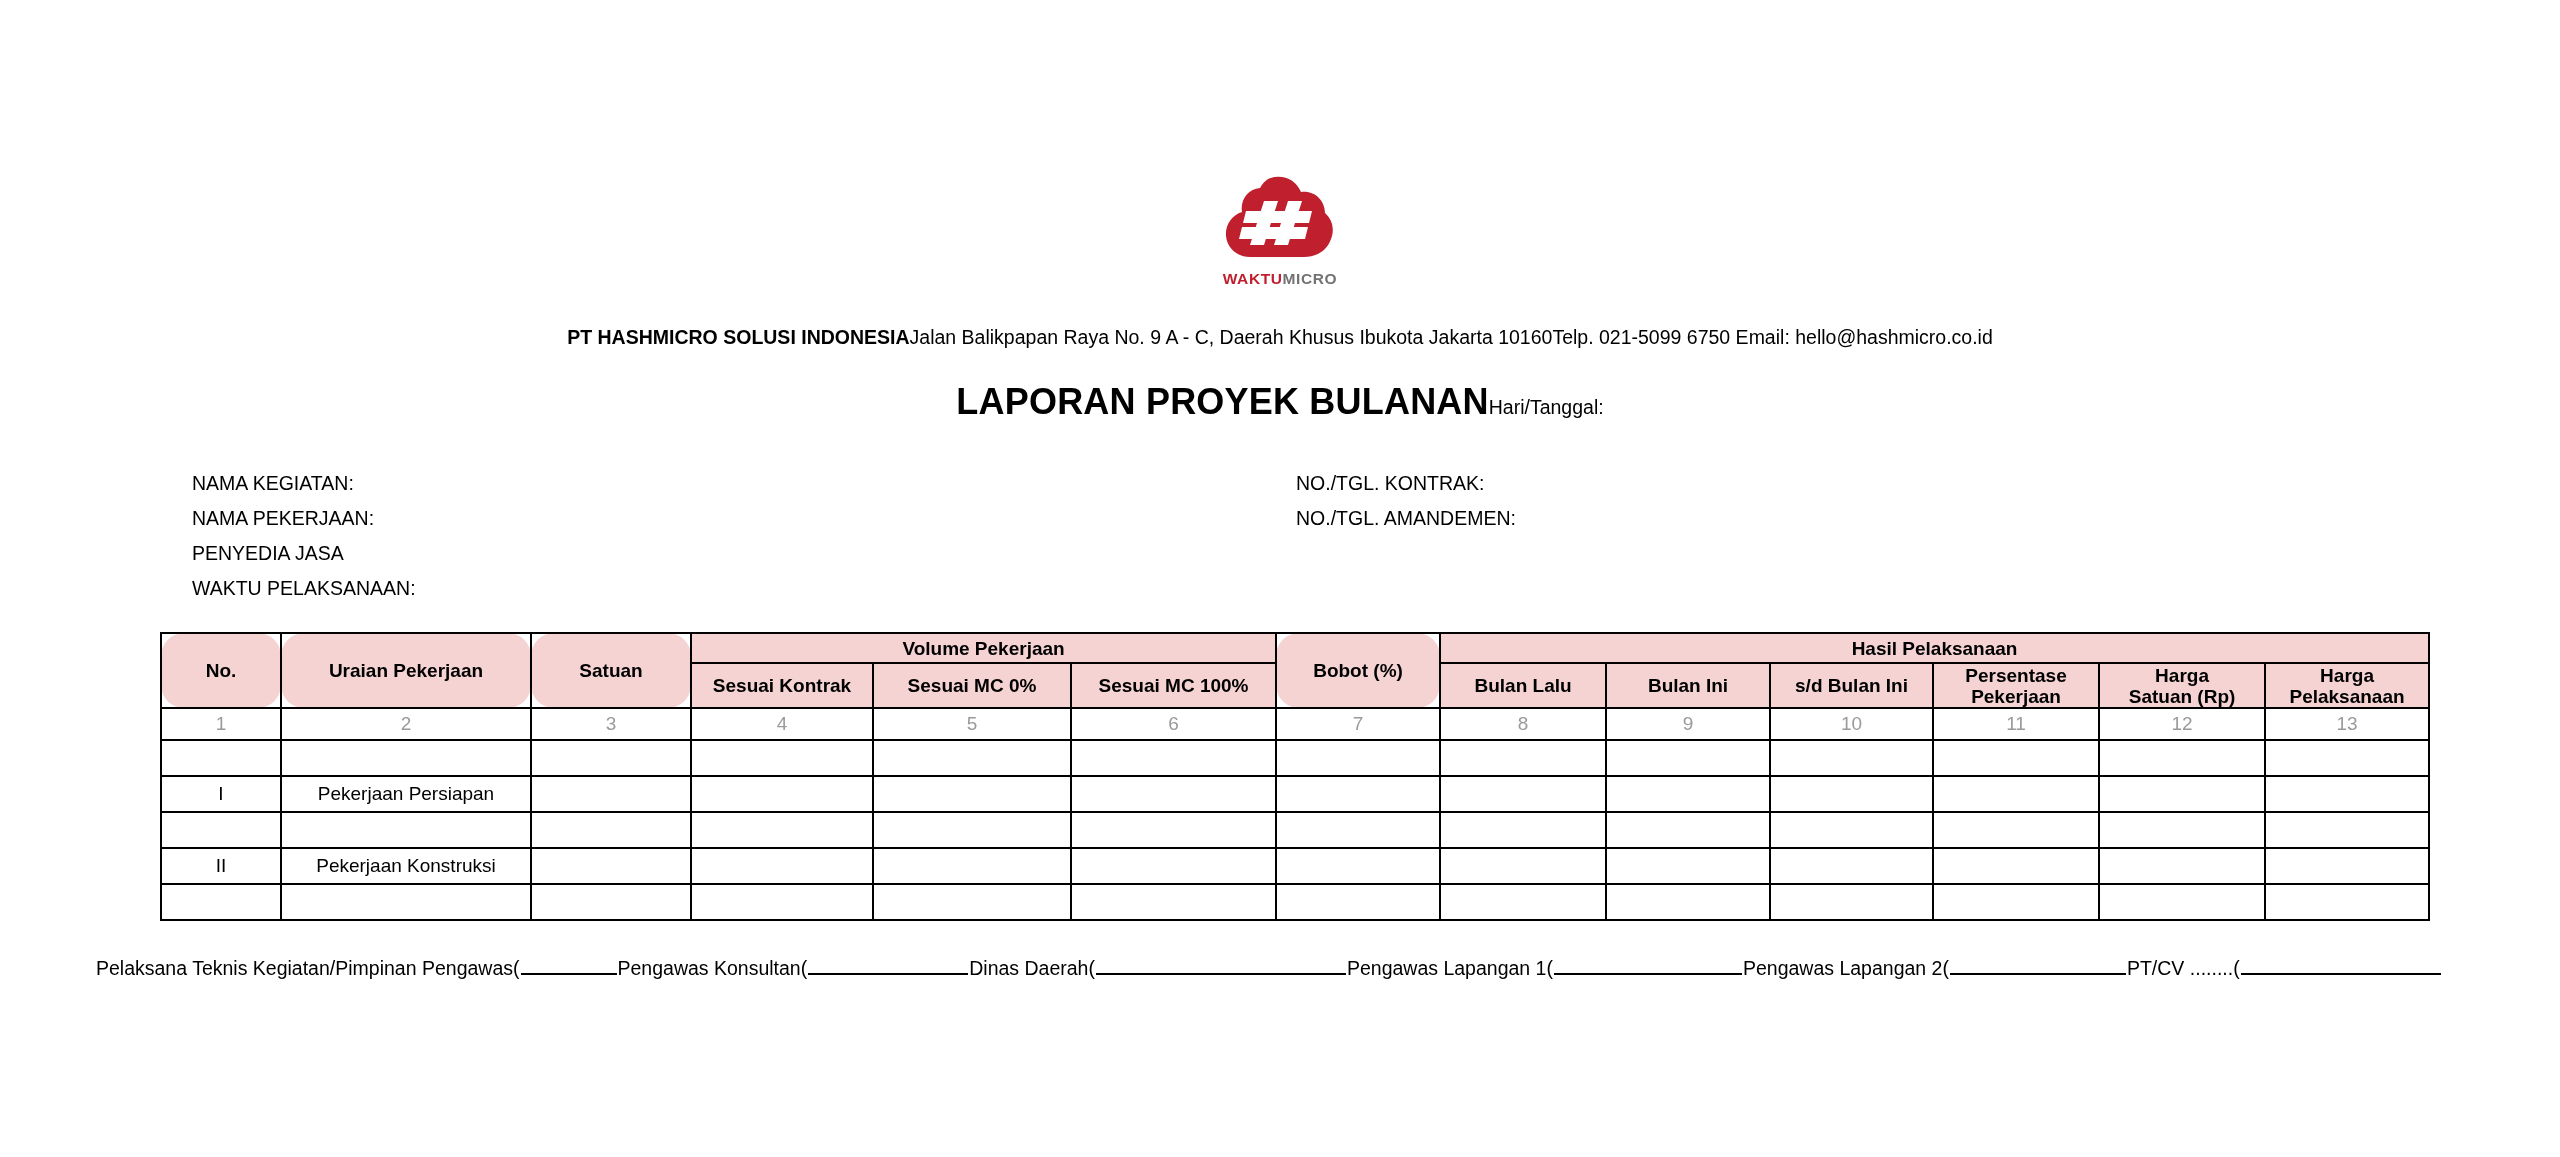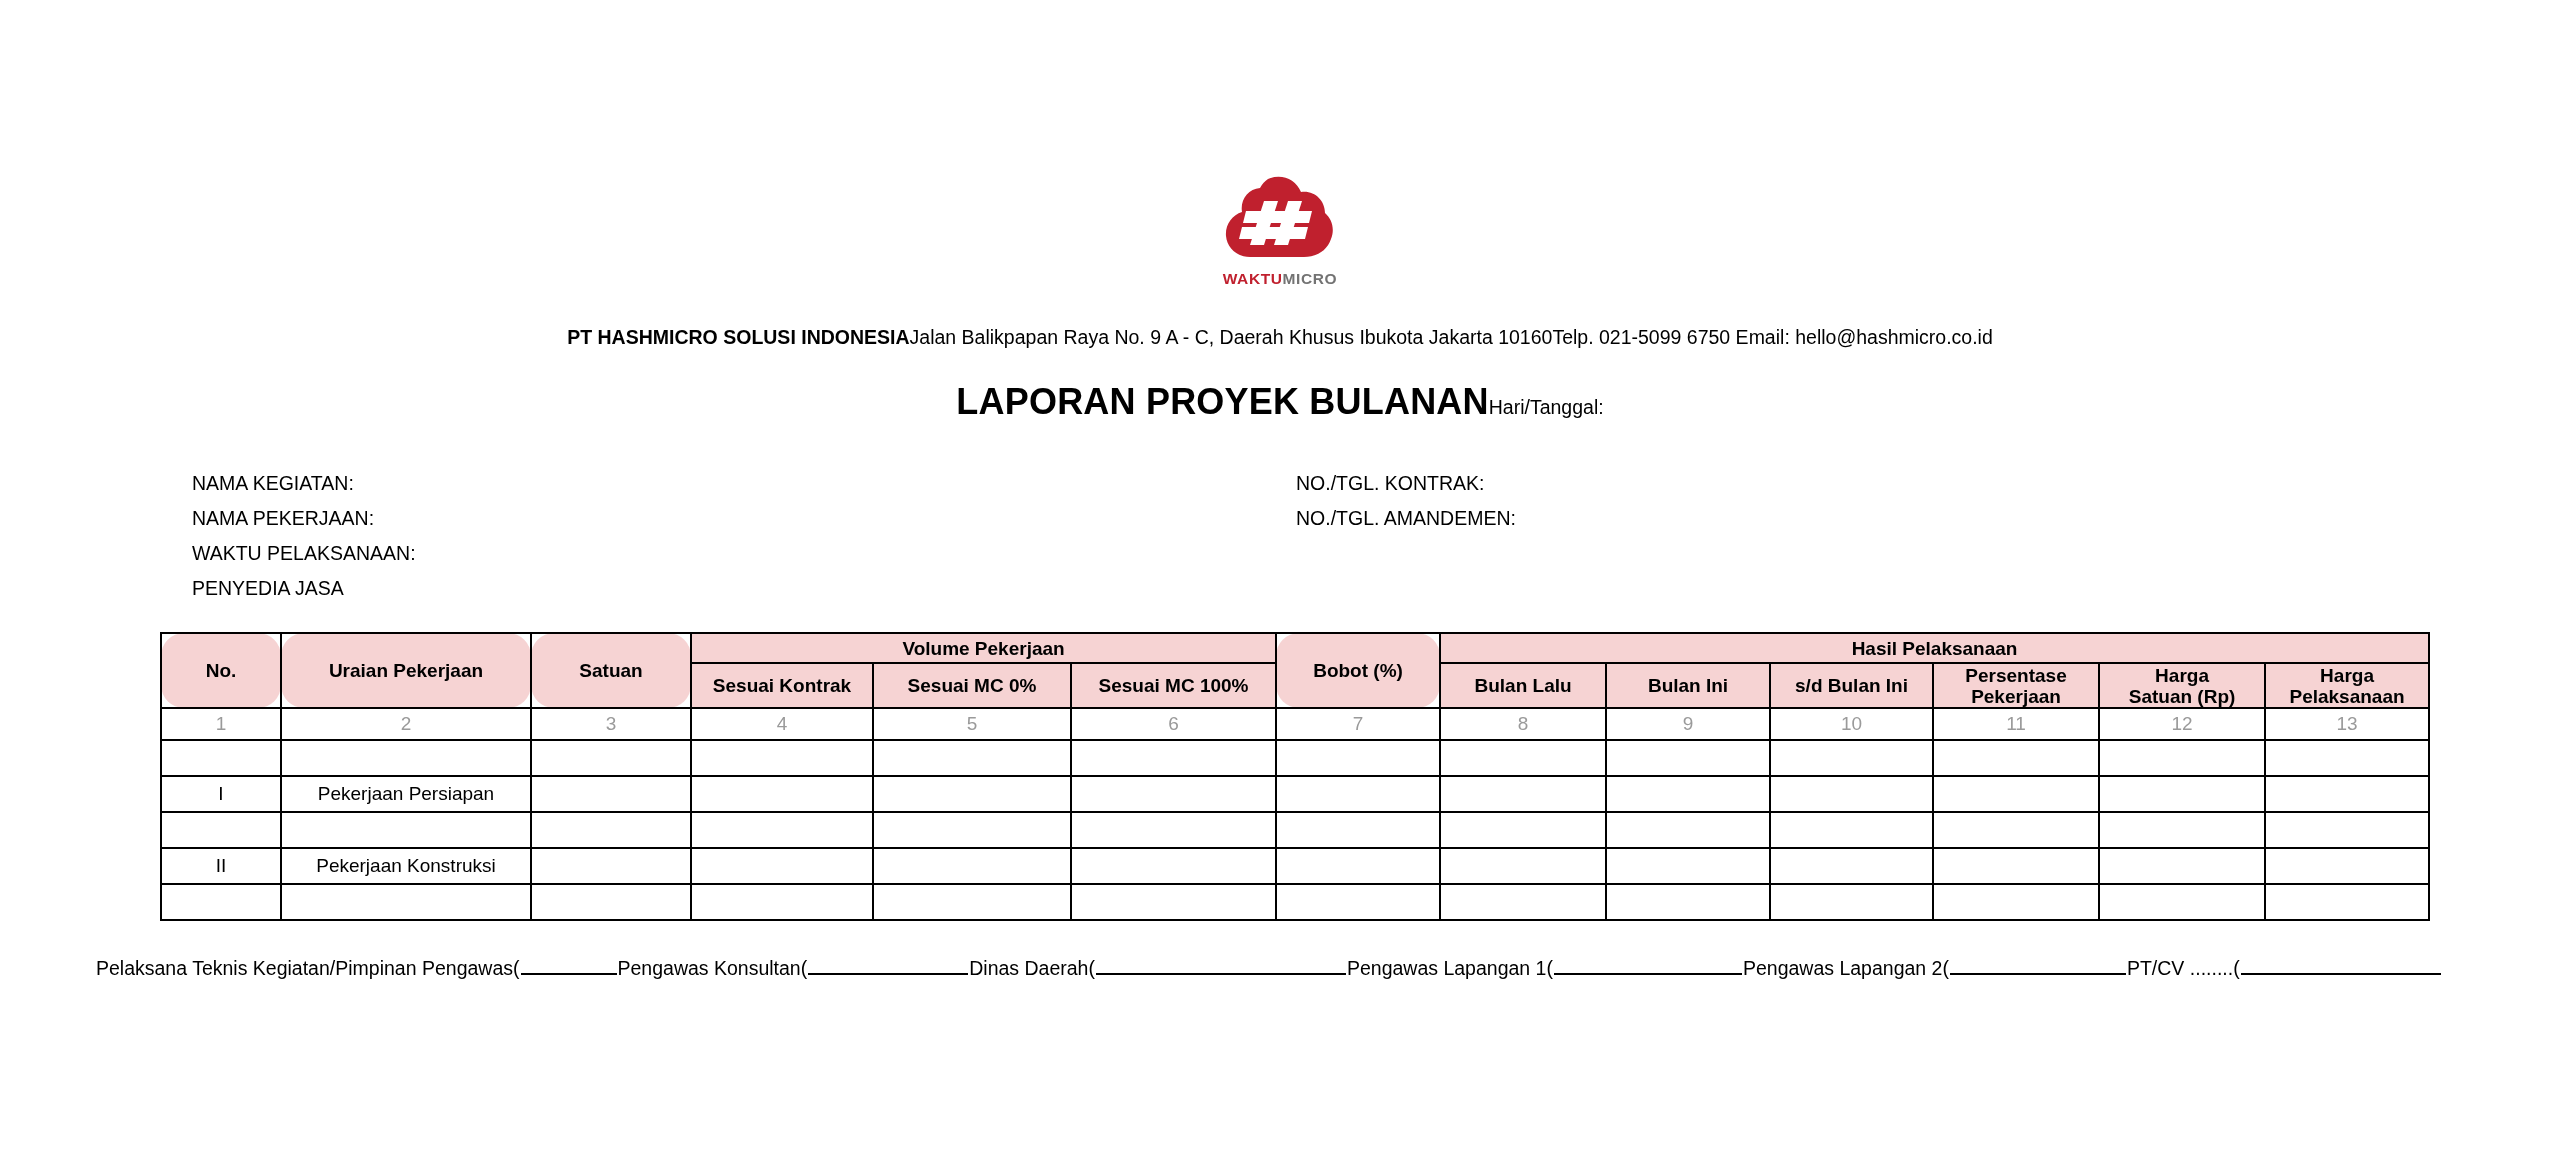--- a/index.html
+++ b/index.html
@@ -216,24 +216,24 @@
   <div class="meta">
     <div class="meta-row">
       <span class="meta-left">NAMA KEGIATAN:</span>
       <span class="meta-right">NO./TGL. KONTRAK:</span>
     </div>
     <div class="meta-row">
       <span class="meta-left">NAMA PEKERJAAN:</span>
       <span class="meta-right">NO./TGL. AMANDEMEN:</span>
     </div>
     <div class="meta-row">
+      <span class="meta-left">PENYEDIA JASA</span>
+    </div>
+    <div class="meta-row">
       <span class="meta-left">WAKTU PELAKSANAAN:</span>
-    </div>
-    <div class="meta-row">
-      <span class="meta-left">PENYEDIA JASA</span>
     </div>
   </div>
 
   <div class="table-wrap">
     <table class="report">
       <colgroup>
         <col style="width:120px">
         <col style="width:250px">
         <col style="width:160px">
         <col style="width:182px">

